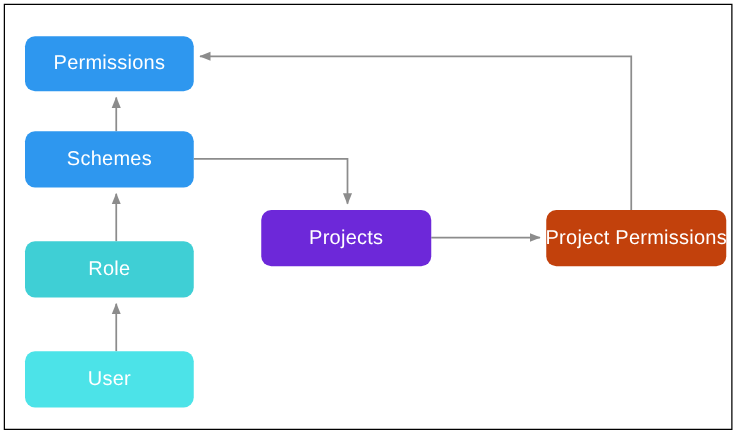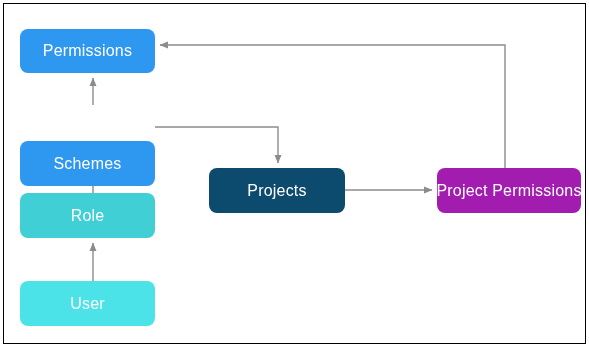--- a/index.html
+++ b/index.html
@@ -76,32 +76,32 @@
 
     <path d="M 345 190 L 432 190" fill="none" stroke="#8c8c8c" stroke-width="1.4" marker-end="url(#arrowhead)"></path>
 
     <path d="M 505 168 L 505 45 L 160 45" fill="none" stroke="#8c8c8c" stroke-width="1.4" marker-end="url(#arrowhead)"></path>
   </svg>
 
   <div class="node" style="left: 20px; top: 29px; width: 135px; height: 44px; background: rgb(46, 151, 239);">
     <span class="node-label" style="color: rgb(255, 255, 255);">Permissions</span>
   </div>
 
-  <div class="node" style="left: 20px; top: 105px; width: 135px; height: 45px; background: rgb(46, 151, 239); margin-top: 36px;">
+  <div class="node" style="left: 20px; top: 105px; width: 135px; height: 45px; background: rgb(46, 151, 239);">
     <span class="node-label" style="color: rgb(255, 255, 255);">Schemes</span>
   </div>
 
   <div class="node" style="left: 20px; top: 281px; width: 135px; height: 45px; background: rgb(76, 227, 232);">
     <span class="node-label" style="color: rgb(255, 255, 255);">User</span>
   </div>
 
   <div class="node" style="left: 20px; top: 193px; width: 135px; height: 45px; background: rgb(63, 207, 213);">
     <span class="node-label" style="color: rgb(255, 255, 255);">Role</span>
   </div>
 
-  <div class="node" style="left: 209px; top: 168px; width: 136px; height: 45px; background: #0c4a6e;">
+  <div class="node" style="left: 209px; top: 168px; width: 136px; height: 45px; background: #6d28d9;">
     <span class="node-label" style="color: rgb(255, 255, 255);">Projects</span>
   </div>
 
-  <div class="node" style="left: 437px; top: 168px; width: 144px; height: 45px; background: #a21caf;">
+  <div class="node" style="left: 437px; top: 168px; width: 144px; height: 45px; background: #c2410c;">
     <span class="node-label" style="color: rgb(255, 255, 255);">Project Permissions</span>
   </div>
 </div>
 
 </body></html>

